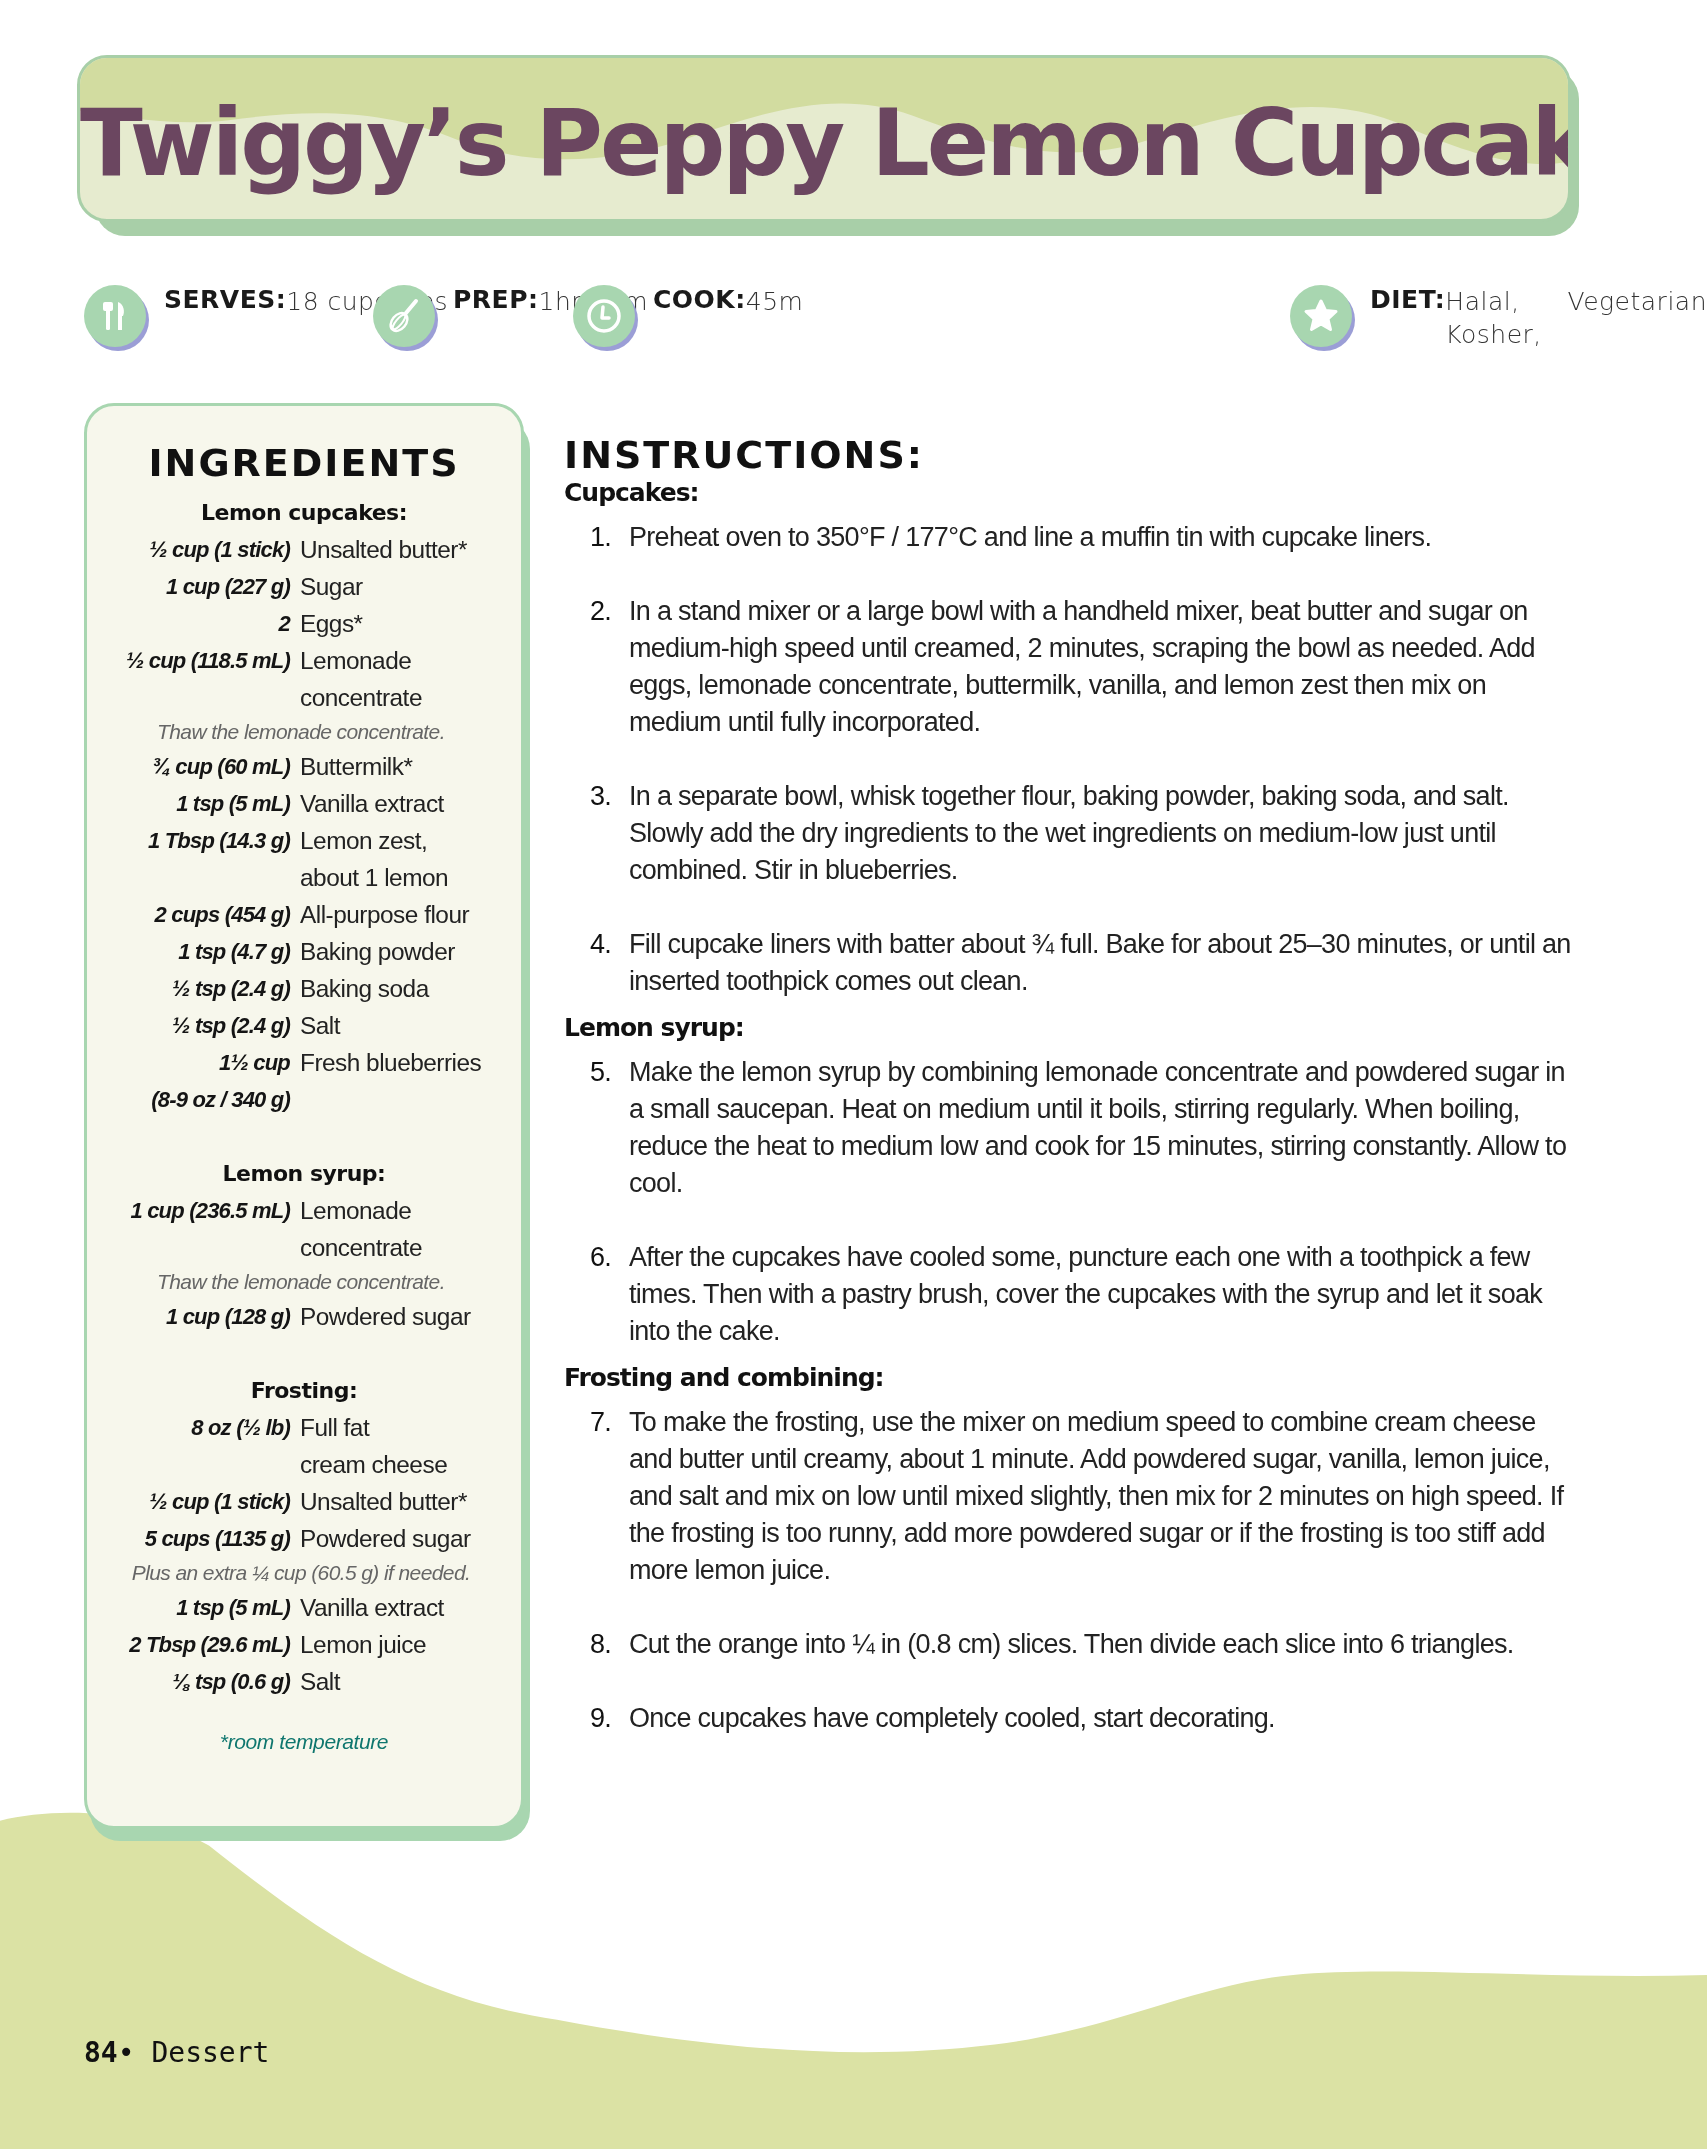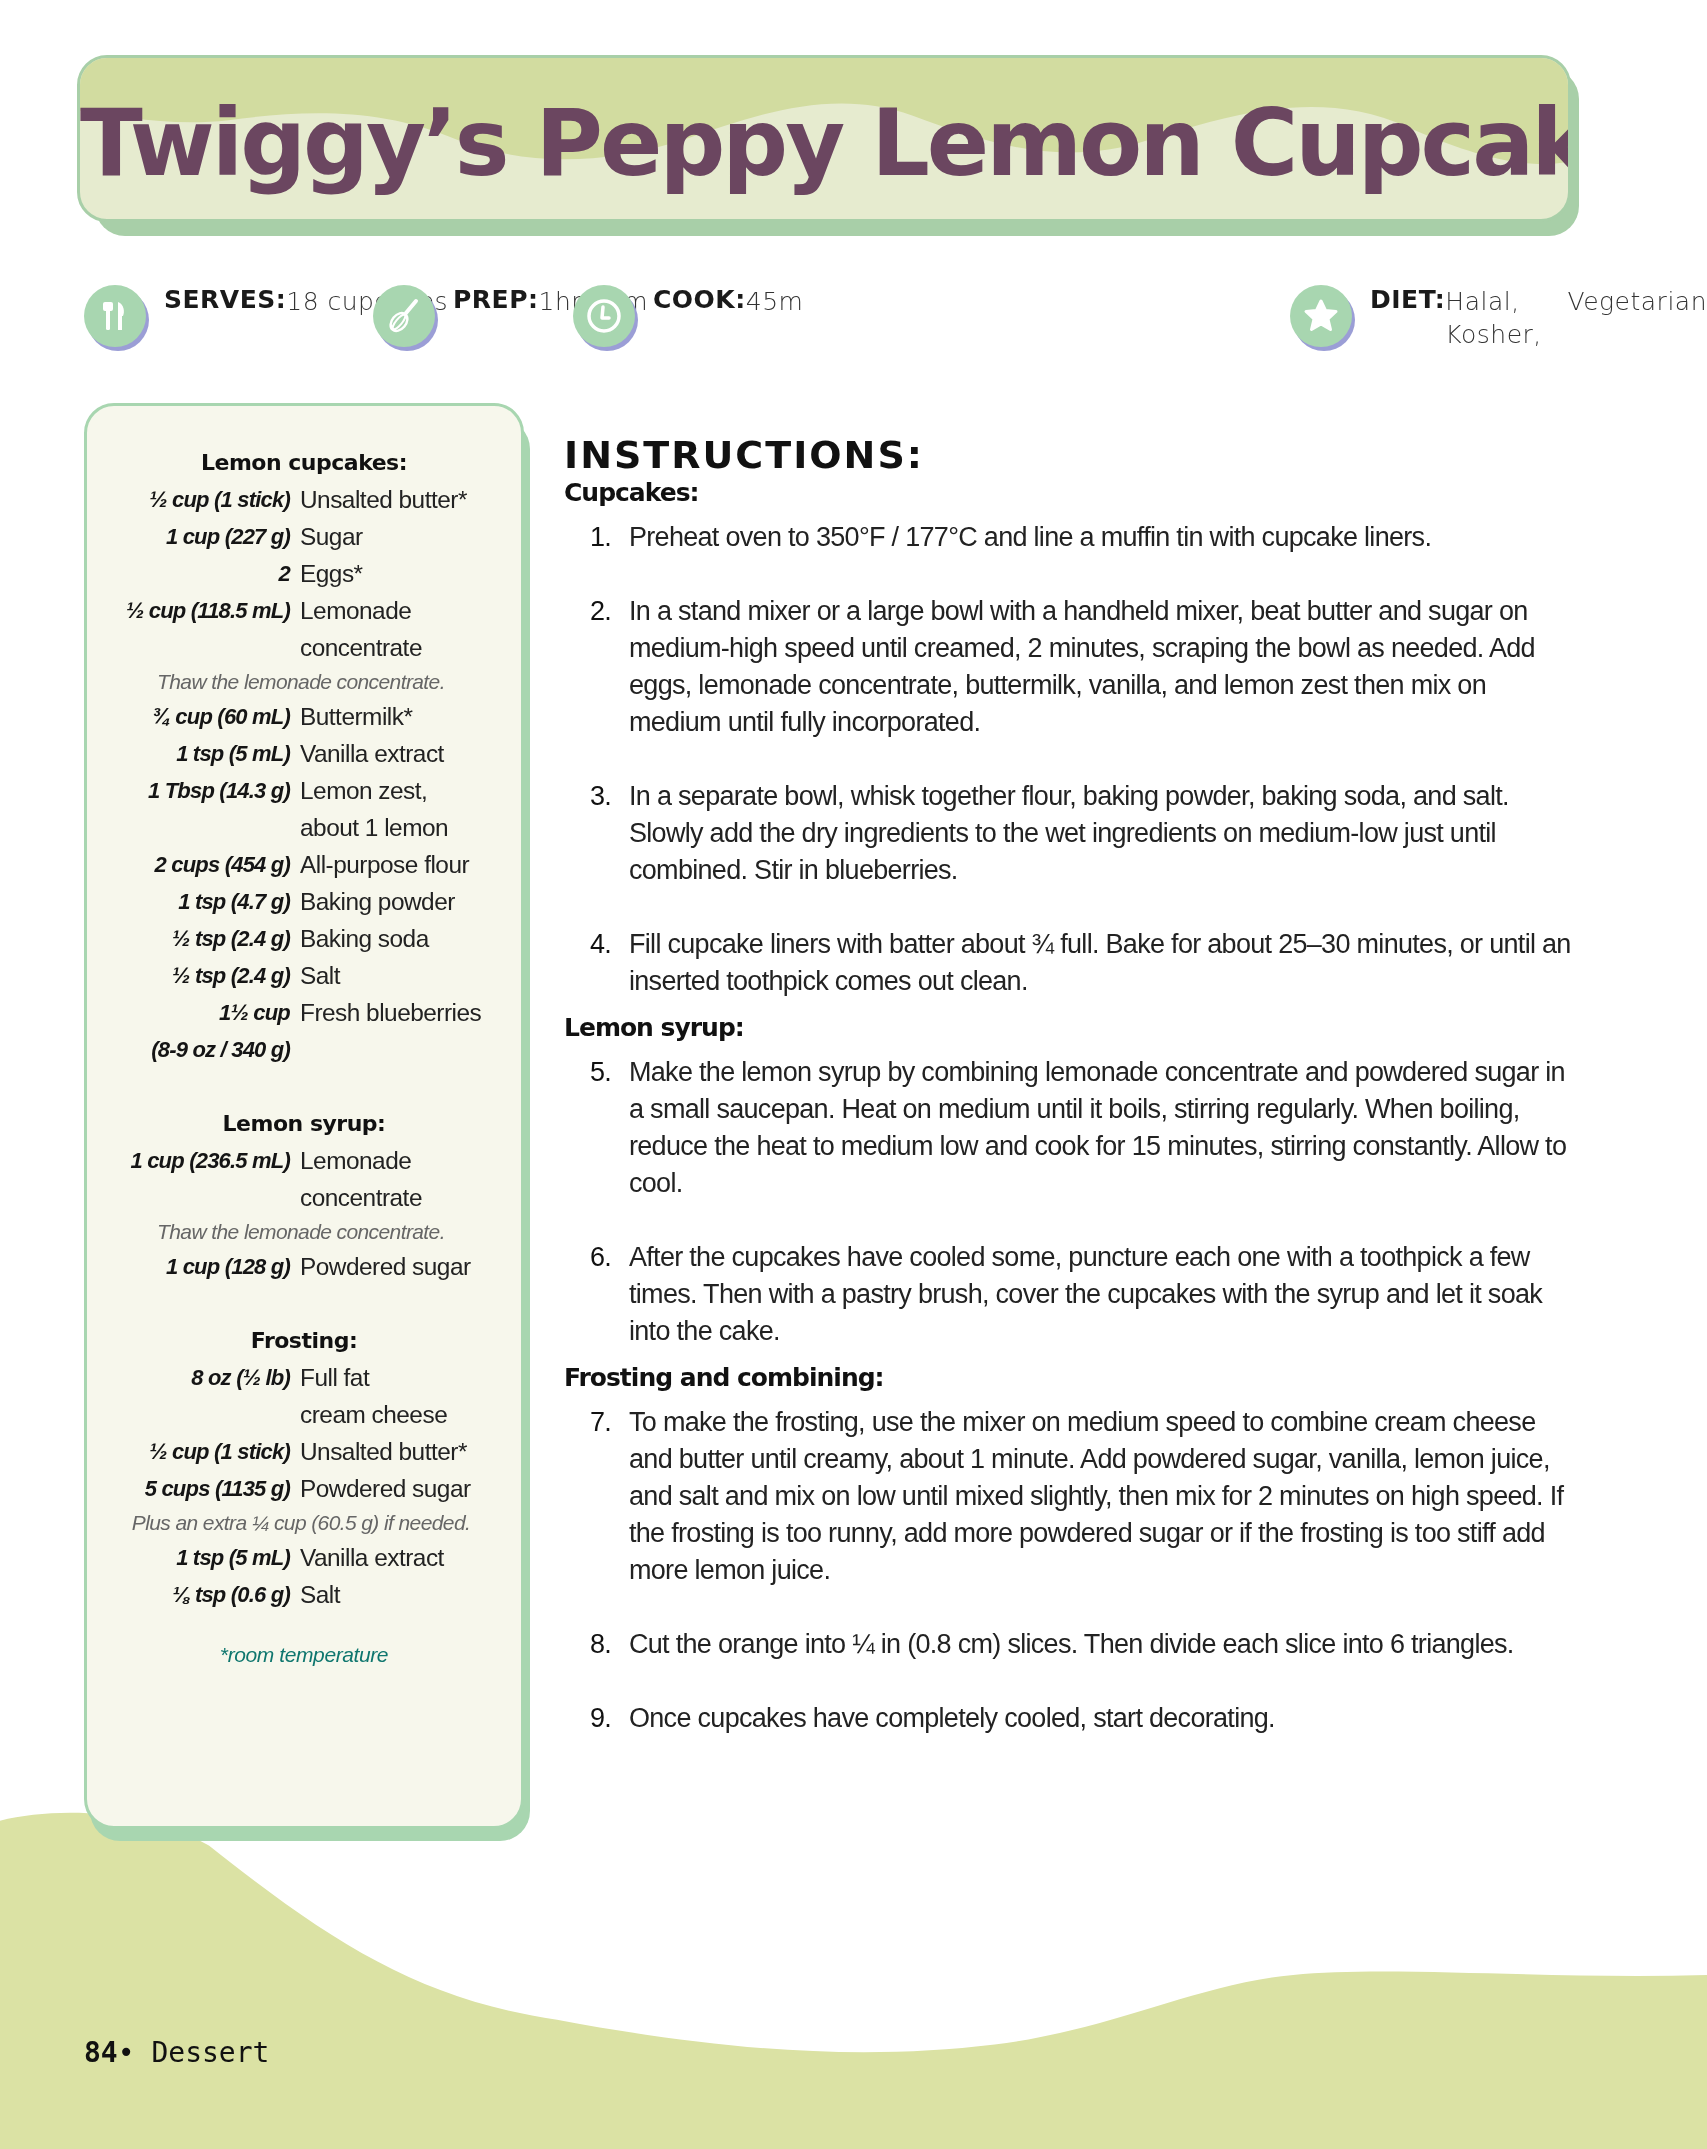--- a/index.html
+++ b/index.html
@@ -178,20 +178,21 @@
       <span class="meta-label">DIET:</span>
       <span class="meta-value">Halal, Kosher,</span>
       <span class="meta-value">Vegetarian</span>
     </div>
   </div>
 </div>
 
 <div class="ing-wrap">
   <div class="ing-shadow"></div>
   <div class="ing-panel" id="ing-panel">
+    <div class="ing-title">INGREDIENTS</div>
     <div id="ing-sections">
         <div class="ing-section-title">Lemon cupcakes:</div>
         <div class="ing-row">
           <span class="ing-qty">½ cup (1 stick)</span>
           <span class="ing-name"><span>Unsalted butter*</span></span>
         </div>
         <div class="ing-row">
           <span class="ing-qty">1 cup (227 g)</span>
           <span class="ing-name"><span>Sugar</span></span>
         </div>
@@ -262,20 +263,24 @@
           <span class="ing-name"><span>Unsalted butter*</span></span>
         </div>
         <div class="ing-row">
           <span class="ing-qty">5 cups (1135 g)</span>
           <span class="ing-name"><span>Powdered sugar</span></span>
         </div>
         <div class="ing-note">Plus an extra ¼ cup (60.5 g) if needed.</div>
         <div class="ing-row">
           <span class="ing-qty">1 tsp (5 mL)</span>
           <span class="ing-name"><span>Vanilla extract</span></span>
+        </div>
+        <div class="ing-row">
+          <span class="ing-qty">2 Tbsp (29.6 mL)</span>
+          <span class="ing-name"><span>Lemon juice</span></span>
         </div>
         <div class="ing-row">
           <span class="ing-qty">⅛ tsp (0.6 g)</span>
           <span class="ing-name"><span>Salt</span></span>
         </div>
       </div>
     <div class="ing-footnote">*room temperature</div>
   </div>
 </div>
 

